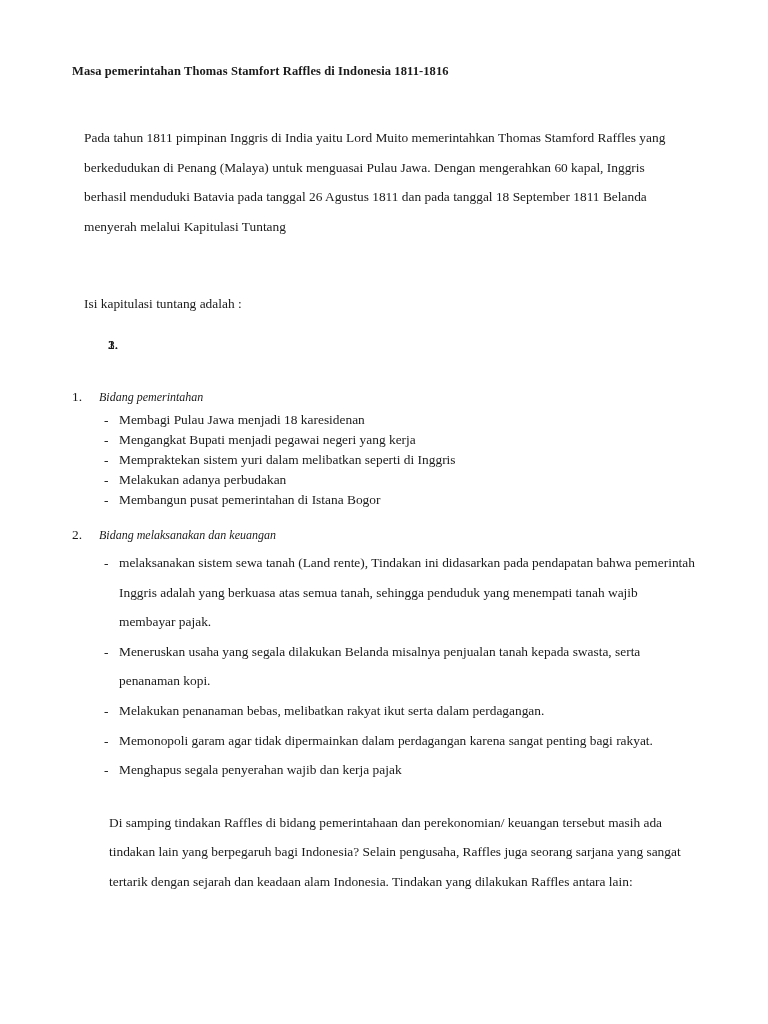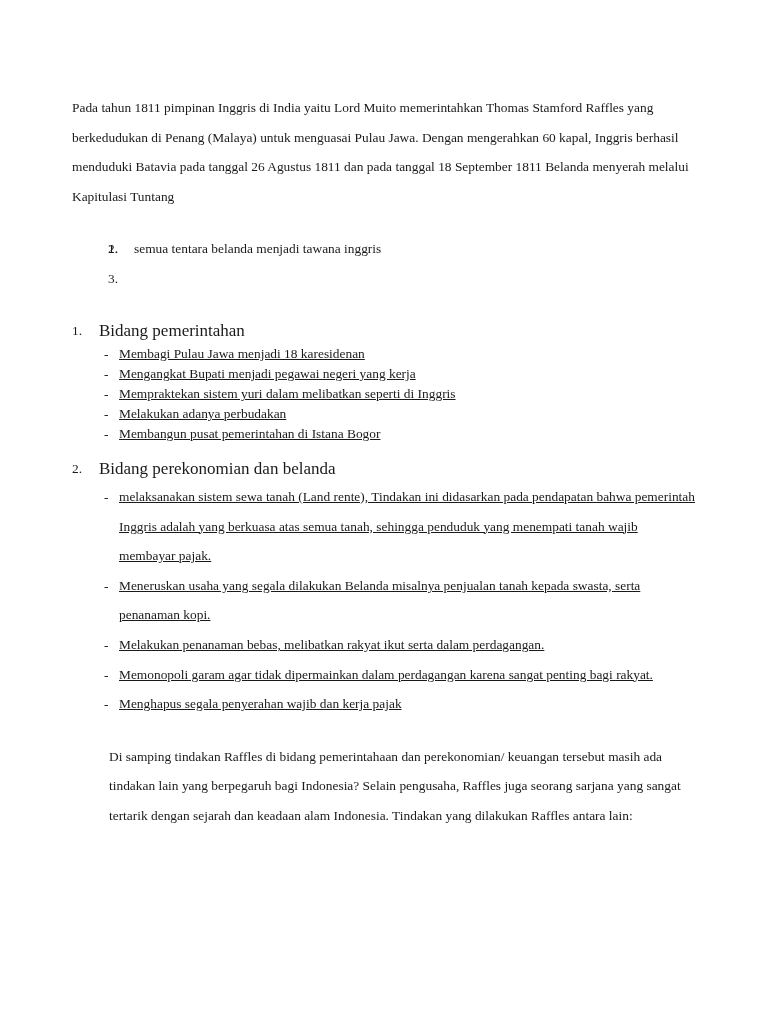--- a/index.html
+++ b/index.html
@@ -34,21 +34,21 @@
     margin: 0 0 0 0;
   }
 
   .spacer-lg { height: 31px; }
   .spacer-md { height: 23px; }
   .spacer-sm { height: 12px; }
 
   p.body-text {
     font-size: 13.4px;
     line-height: 29.6px;
-    margin: 0;
+    margin: 12px;
     text-align: left;
     max-width: 625px;
   }
 
   
   ol.deep-list {
     list-style: none;
     margin: 0;
     padding: 0;
   }
@@ -68,23 +68,24 @@
   ol.main-list {
     list-style: none;
     margin: 0;
     padding: 0;
   }
   ol.main-list > li.main-item {
     position: relative;
     padding-left: 27px;
   }
   ol.main-list > li.main-item > .main-label {
-    font-size: 17px;
+    font-size: 12px;
     line-height: 26px;
     display: block;
+    font-style: italic;
   }
   ol.main-list > li.main-item > .main-num {
     position: absolute;
     left: 0;
     top: 0;
     font-size: 13.4px;
     line-height: 26px;
   }
 
   
@@ -106,53 +107,53 @@
     line-height: 29.6px;
   }
   ul.dash-list > li .dash {
     position: absolute;
     left: 0;
     top: 0;
   }
   ul.dash-list > li .txt {
     display: block;
     max-width: 592px;
-    text-decoration: underline;
   }
 
   .closing-block {
     margin-left: 37px;
     max-width: 608px;
   }
   .closing-block p {
     font-size: 13.4px;
     line-height: 29.6px;
     margin: 0;
   }
 </style>
 </head>
 <body>
 
 <div class="page">
 
+  <h1 class="doc-title">Masa pemerintahan Thomas Stamfort Raffles di Indonesia 1811-1816</h1>
 
   <div class="spacer-lg"></div>
 
   <p class="body-text">Pada tahun 1811 pimpinan Inggris di India yaitu Lord Muito memerintahkan Thomas Stamford Raffles yang berkedudukan di Penang (Malaya) untuk menguasai Pulau Jawa. Dengan mengerahkan 60 kapal, Inggris berhasil menduduki Batavia pada tanggal 26 Agustus 1811 dan pada tanggal 18 September 1811 Belanda menyerah melalui Kapitulasi Tuntang</p>
 
   <div class="spacer-md"></div>
 
+  <p class="body-text">Isi kapitulasi tuntang adalah :</p>
 
   <ol class="deep-list">
     <li>
       <span class="num">1.</span>
     </li>
     <li>
       <span class="num">2.</span>
-      <span class="txt">semua tentara belanda menjadi tawana inggris</span>
     </li>
     <li>
       <span class="num">3.</span>
     </li>
   </ol>
 
   <div class="spacer-md"></div>
 
 
 
@@ -184,21 +185,21 @@
           <span class="dash">-</span>
           <span class="txt">Membangun pusat pemerintahan di Istana Bogor</span>
         </li>
       </ul>
     </li>
 
     <div class="spacer-sm"></div>
 
     <li class="main-item">
       <span class="main-num">2.</span>
-      <span class="main-label">Bidang perekonomian dan belanda</span>
+      <span class="main-label">Bidang melaksanakan dan keuangan</span>
       <ul class="dash-list roomy">
         <li>
           <span class="dash">-</span>
           <span class="txt">melaksanakan sistem sewa tanah (Land rente), Tindakan ini didasarkan pada pendapatan bahwa pemerintah Inggris adalah yang berkuasa atas semua tanah, sehingga penduduk yang menempati tanah wajib membayar pajak.</span>
         </li>
         <li>
           <span class="dash">-</span>
           <span class="txt">Meneruskan usaha yang segala dilakukan Belanda misalnya penjualan tanah kepada swasta, serta penanaman kopi.</span>
         </li>
         <li>

